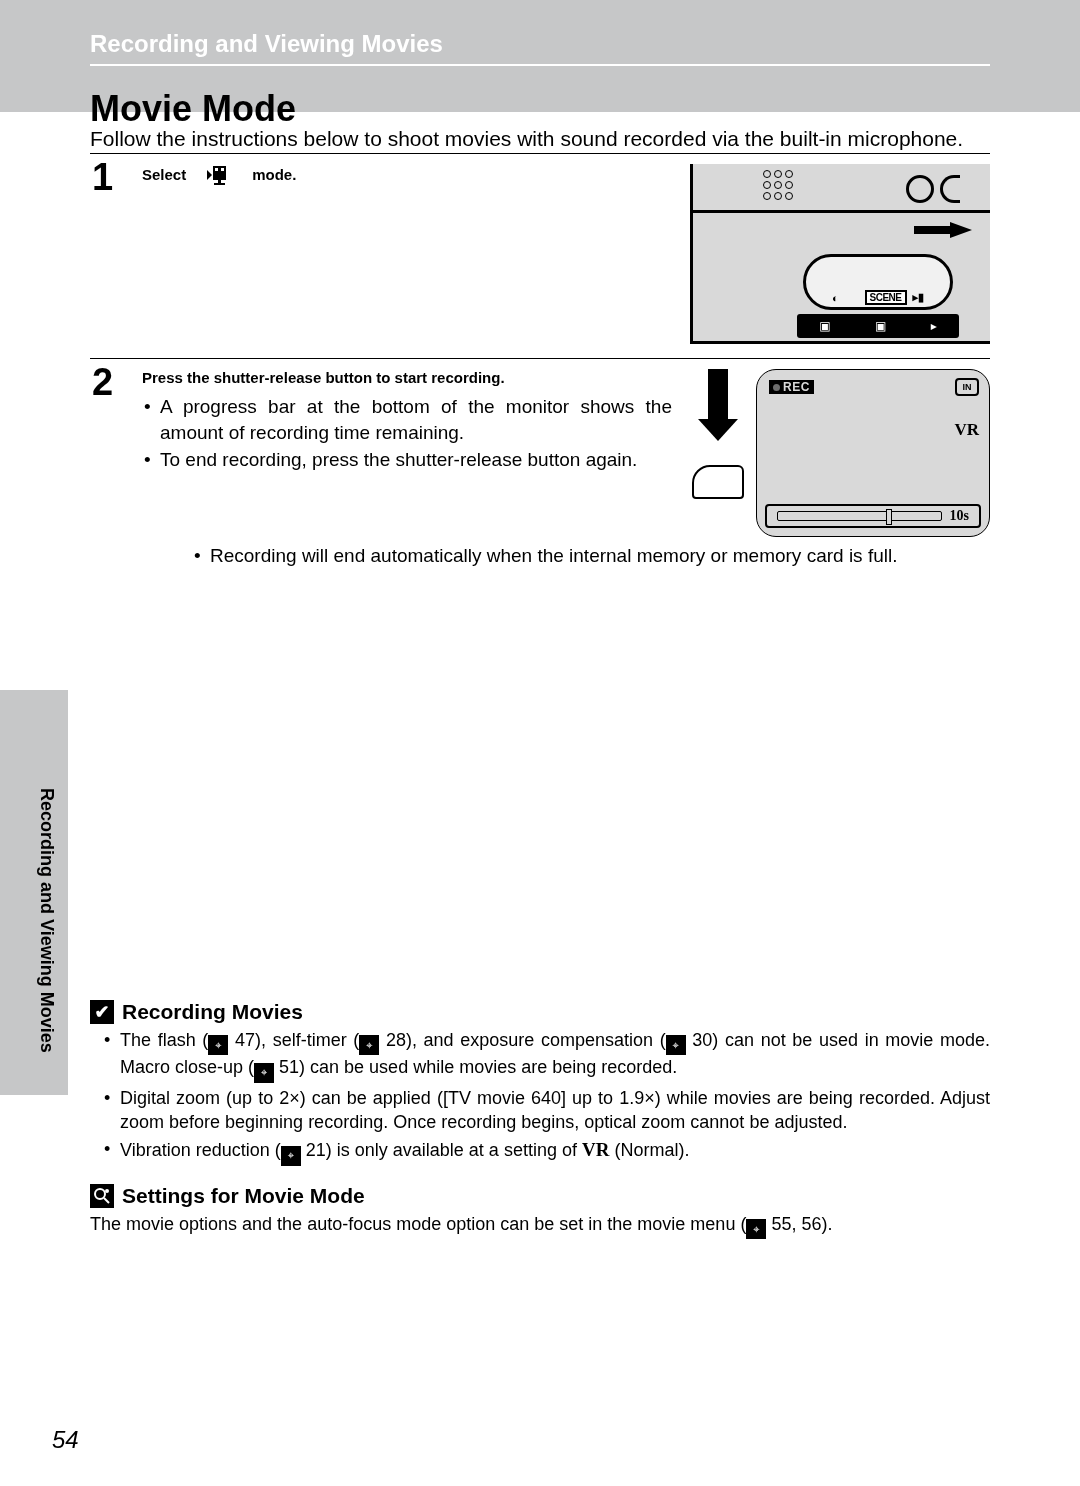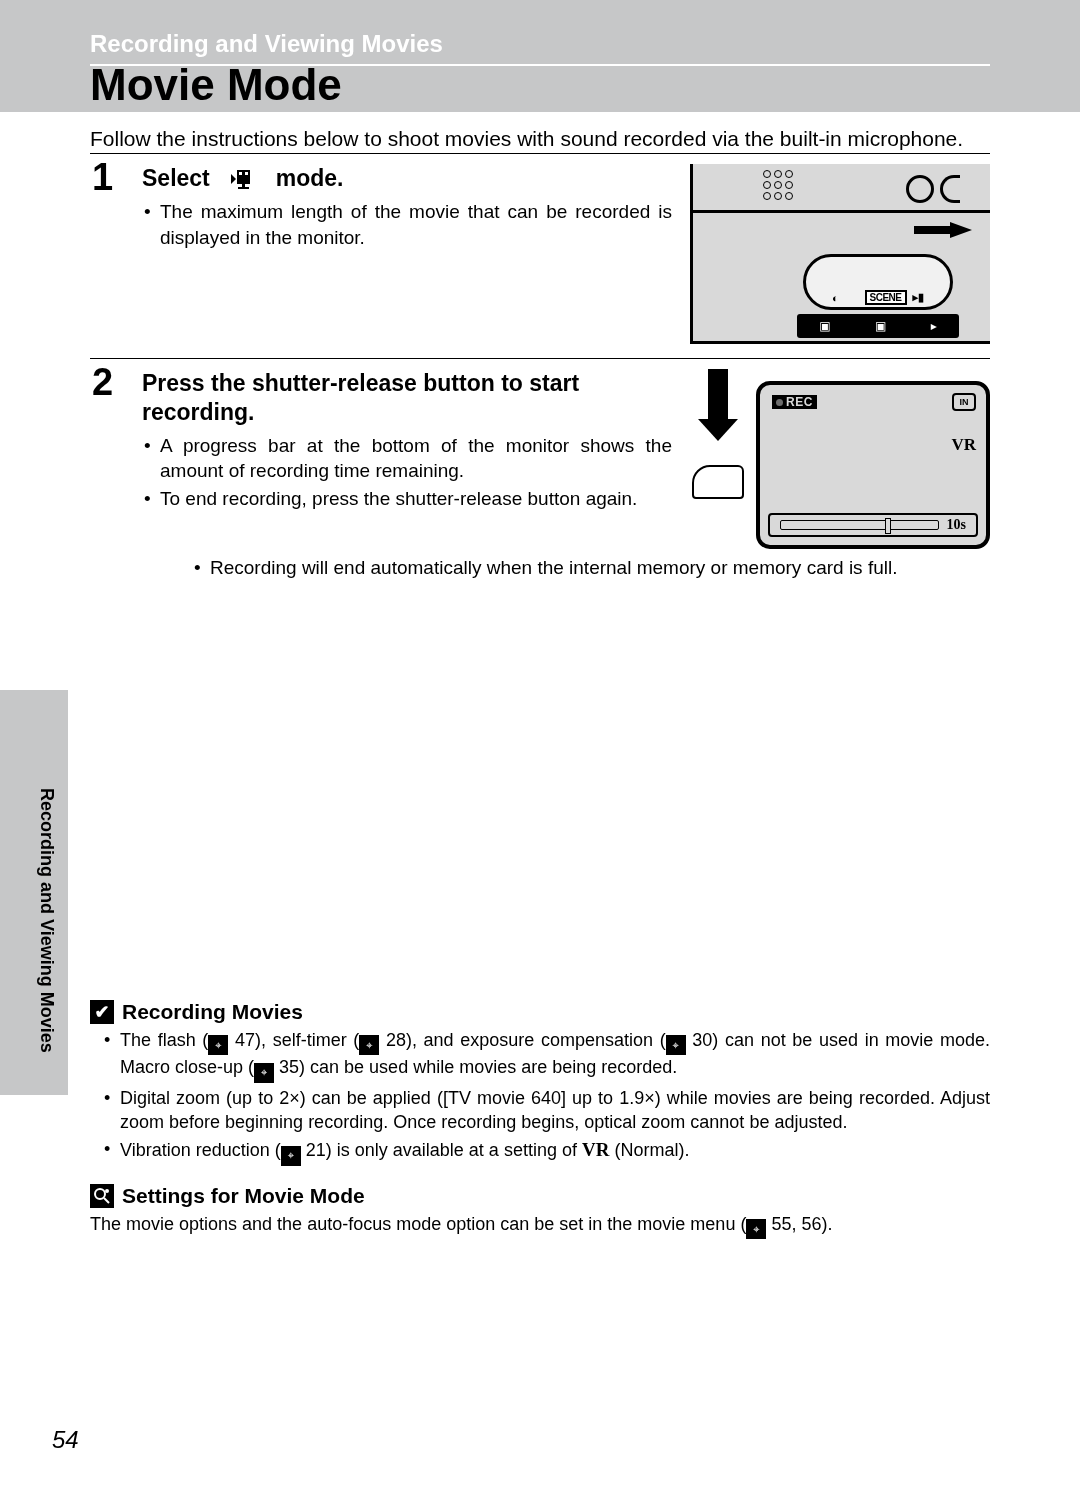--- a/index.html
+++ b/index.html
@@ -23,23 +23,23 @@
     color: #fff;
     font-weight: 700;
     font-size: 24px;
     padding-bottom: 6px;
     border-bottom: 2px solid #fff;
     display: inline-block;
     width: 100%;
   }
   .page-title {
     position: absolute;
-    top: 60px;
+    top: 88px;
     left: 90px;
-    font-size: 44px;
+    font-size: 36px;
     font-weight: 700;
   }
   .content {
     position: absolute;
     top: 125px;
     left: 90px;
     right: 90px;
   }
   .intro {
     font-size: 21px;
@@ -62,21 +62,21 @@
     font-size: 38px;
     font-weight: 700;
   }
   .step-body {
     display: flex;
     align-items: flex-start;
     gap: 18px;
   }
   .step-text { flex: 1; }
   .step-heading {
-    font-size: 23px;
+    font-size: 15px;
     font-weight: 700;
     margin-bottom: 6px;
     line-height: 1.25;
     display: flex;
     align-items: center;
     flex-wrap: wrap;
     gap: 20px;
   }
   .movie-icon {
     display: inline-flex;
@@ -194,26 +194,25 @@
     border-top: 22px solid #000;
   }
   .hand .finger {
     position: absolute; bottom: 0; left: 2px;
     width: 52px; height: 34px;
     border: 2px solid #000; border-radius: 18px 6px 4px 4px;
     background: #fff;
   }
   .monitor {
     width: 234px; height: 168px;
-    border: 4px solid #000000;
-    border-radius: 14px;
+    border: 1px solid #000000;
+    border-radius: 20px;
     background: #d9d9d9;
     position: relative;
     padding: 8px;
-    margin-top: 12px;
   }
   .rec {
     position: absolute; top: 10px; left: 12px;
     background: #000; color: #d9d9d9;
     font-size: 12px; font-weight: 700;
     padding: 0 4px;
     letter-spacing: 0.5px;
     display: flex; align-items: center; gap: 3px;
   }
   .rec::before { content: ""; width: 7px; height: 7px; background: #d9d9d9; border-radius: 50%; display: block; opacity: 0.5; }
@@ -323,23 +322,20 @@
               <polygon points="1,6 6,11 1,16" fill="#000"></polygon>
               <rect x="7" y="2" width="13" height="14" fill="#000"></rect>
               <rect x="9" y="4" width="3" height="3" fill="#fff"></rect>
               <rect x="15" y="4" width="3" height="3" fill="#fff"></rect>
               <rect x="12" y="16" width="3" height="4" fill="#000"></rect>
               <rect x="8" y="19" width="11" height="2" fill="#000"></rect>
             </svg>
           </span>
           <span>mode.</span>
         </div>
-        <ul class="bullets">
-          <li>The maximum length of the movie that can be recorded is displayed in the monitor.</li>
-        </ul>
       </div>
       <div class="step-illus">
         <div class="cam-top">
           <div class="dots">
             <span></span>
               <span></span>
               <span></span>
               <span></span>
               <span></span>
               <span></span>
@@ -412,21 +408,21 @@
 <div class="side-tab"></div>
 <div class="side-label">Recording and Viewing Movies</div>
 
 <div class="notes">
   <div class="note-head">
     <span class="check-sq">✔</span>
     <span>Recording Movies</span>
   </div>
   <ul class="note-bullets">
     <li>
-      <span>The flash (</span><span class="ref-sq">⌖</span><span> 47), self-timer (</span><span class="ref-sq">⌖</span><span> 28), and exposure compensation (</span><span class="ref-sq">⌖</span><span> 30) can not be used in movie mode. Macro close-up (</span><span class="ref-sq">⌖</span><span> 35) can be used while movies are being recorded.</span>
+      <span>The flash (</span><span class="ref-sq">⌖</span><span> 47), self-timer (</span><span class="ref-sq">⌖</span><span> 28), and exposure compensation (</span><span class="ref-sq">⌖</span><span> 30) can not be used in movie mode. Macro close-up (</span><span class="ref-sq">⌖</span><span> 51) can be used while movies are being recorded.</span>
     </li>
     <li>Digital zoom (up to 2×) can be applied ([TV movie 640] up to 1.9×) while movies are being recorded. Adjust zoom before beginning recording. Once recording begins, optical zoom cannot be adjusted.</li>
     <li>
       <span>Vibration reduction (</span><span class="ref-sq">⌖</span><span> 21) is only available at a setting of </span><span class="vr2">VR</span><span> (Normal).</span>
     </li>
   </ul>
   <div class="note-head">
     <span class="info-sq">
       <svg width="18" height="18" viewBox="0 0 18 18">
           <circle cx="7" cy="7" r="5" fill="none" stroke="#fff" stroke-width="2"></circle>

